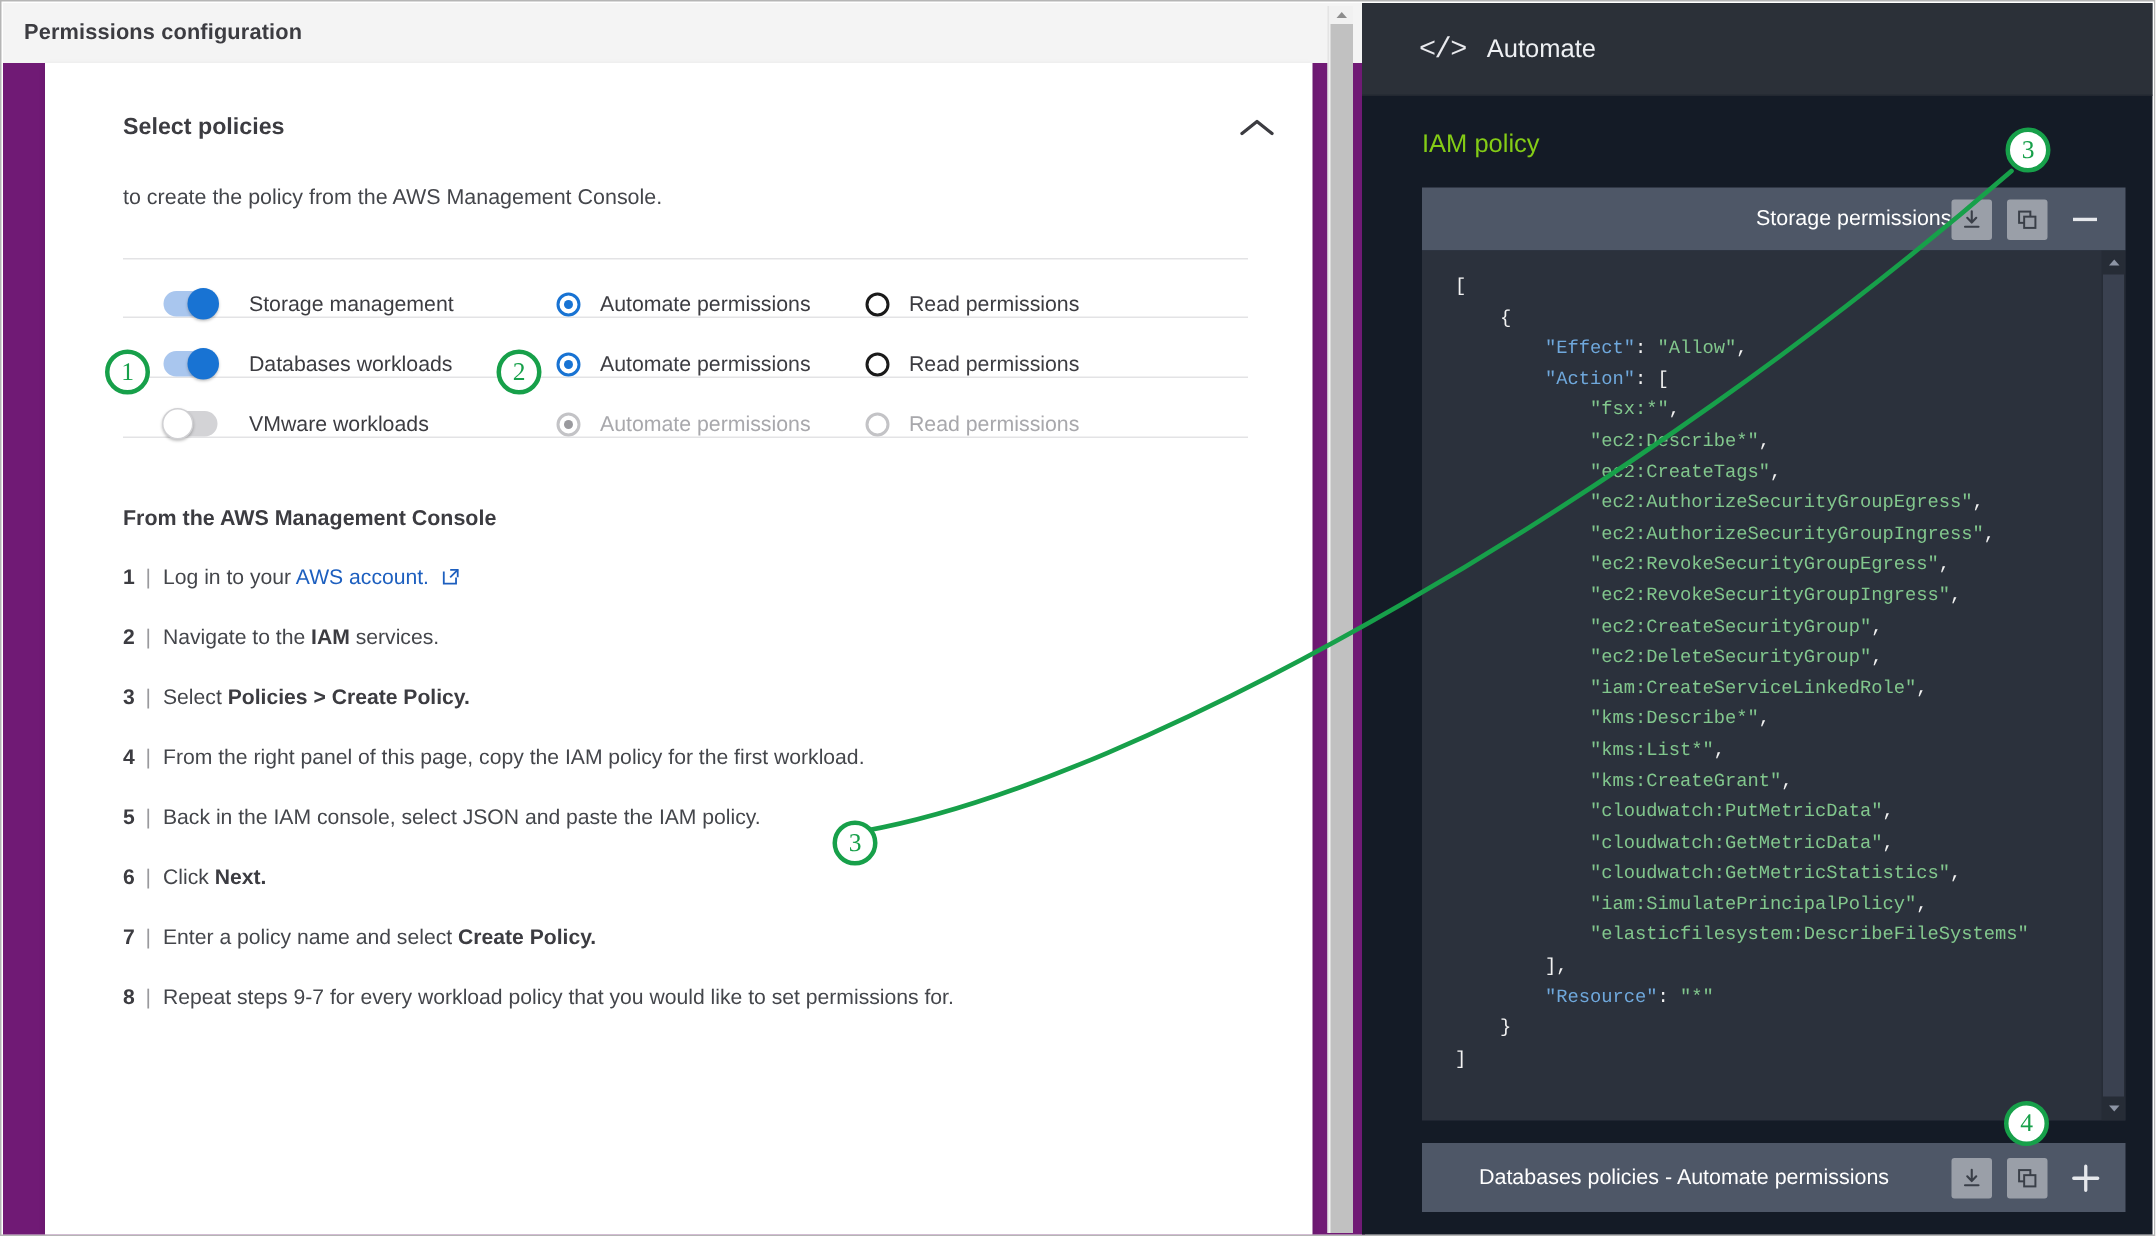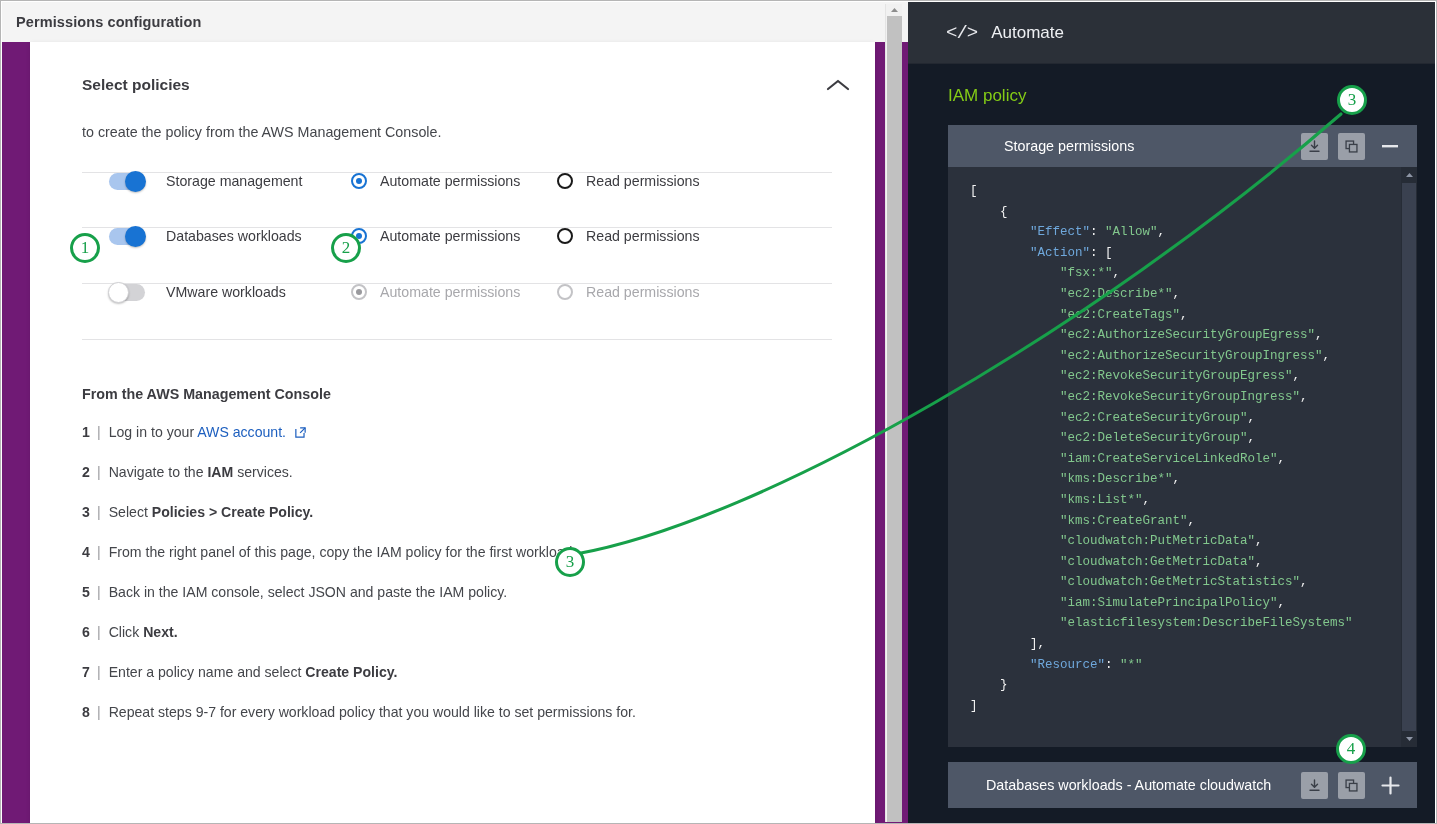--- a/index.html
+++ b/index.html
@@ -70,22 +70,22 @@
     font-size: 14.3px;
     line-height: 24px;
     color: #44464b;
     max-width: 640px;
   }
 
   
   #rows { margin-top: 28px; width: 750px; }
   .prow {
     position: relative;
-    display: flex; align-items: flex-start;
-    height: 56px;
+    display: flex; align-items: flex-end;
+    height: 40px;
     border-bottom: 1px solid #e3e3e5;
   }
   .prow:first-child { border-top: 1px solid #e3e3e5; }
 
   .toggle {
     width: 36px; height: 17px;
     border-radius: 10px;
     position: relative;
     flex: 0 0 auto;
     margin-left: 27px;
@@ -102,21 +102,21 @@
   .toggle.off .knob { left: -1px; background: #ffffff; border:1px solid #d0d0d3; }
 
   .prow .rowlabel {
     margin-left: 21px;
     width: 185px;
     font-size: 14.2px;
     color: #3c3c41;
   }
   .prow.disabled .rowlabel { color: #3c3c41; }
 
-  .radio-group { display: flex; align-items: center; }
+  .radio-group { display: flex; align-items: center; margin-left: 20px; }
   .radio-opt { display: flex; align-items: center; cursor: pointer; }
   .radio-opt.opt1 { width: 206px; }
   .radio {
     width: 16px; height: 16px; border-radius: 50%;
     border: 2px solid #1a1a1a; background: #fff;
     position: relative; flex: 0 0 auto;
   }
   .radio.sel { border-color: #1873d3; }
   .radio.sel::after {
     content: ""; position: absolute;
@@ -204,20 +204,21 @@
     color: #84cc16;
   }
 
   .panelbar {
     background: #4e5767;
     height: 42px;
     display: flex; align-items: center;
     margin: 19px 18px 0 40px;
     padding-left: 56px;
     position: relative;
+    text-align: right;
   }
   .panelbar .pbtitle {
     font-size: 14.3px;
     color: #ffffff;
     flex: 1;
   }
   .iconbtn {
     width: 27px; height: 27px;
     background: #9a9fa8;
     border-radius: 2px;
@@ -511,21 +512,21 @@
         <div class="thumb2"></div>
         <div class="arw dn">
           <svg width="9" height="6" viewBox="0 0 9 6">
               <path d="M4.5 5 L1 1 L8 1 Z" fill="#8d95a5"></path>
             </svg>
         </div>
       </div>
     </div>
 
     <div id="bottombar">
-      <span class="bbtitle">Databases workloads - Automate cloudwatch</span>
+      <span class="bbtitle">Databases policies - Automate permissions</span>
 
       <div class="iconbtn">
         <svg width="15" height="15" viewBox="0 0 16 16" aria-hidden="true">
           <path d="M8 2 L8 9.5 M4.8 6.6 L8 10 L11.2 6.6" fill="none" stroke="#3a3f48" stroke-width="1.5" stroke-linecap="round" stroke-linejoin="round"></path>
           <path d="M3.2 13 L12.8 13" stroke="#3a3f48" stroke-width="1.5" stroke-linecap="round"></path>
         </svg>
       </div>
 
       <div class="iconbtn">
         <svg width="15" height="15" viewBox="0 0 16 16" aria-hidden="true">

